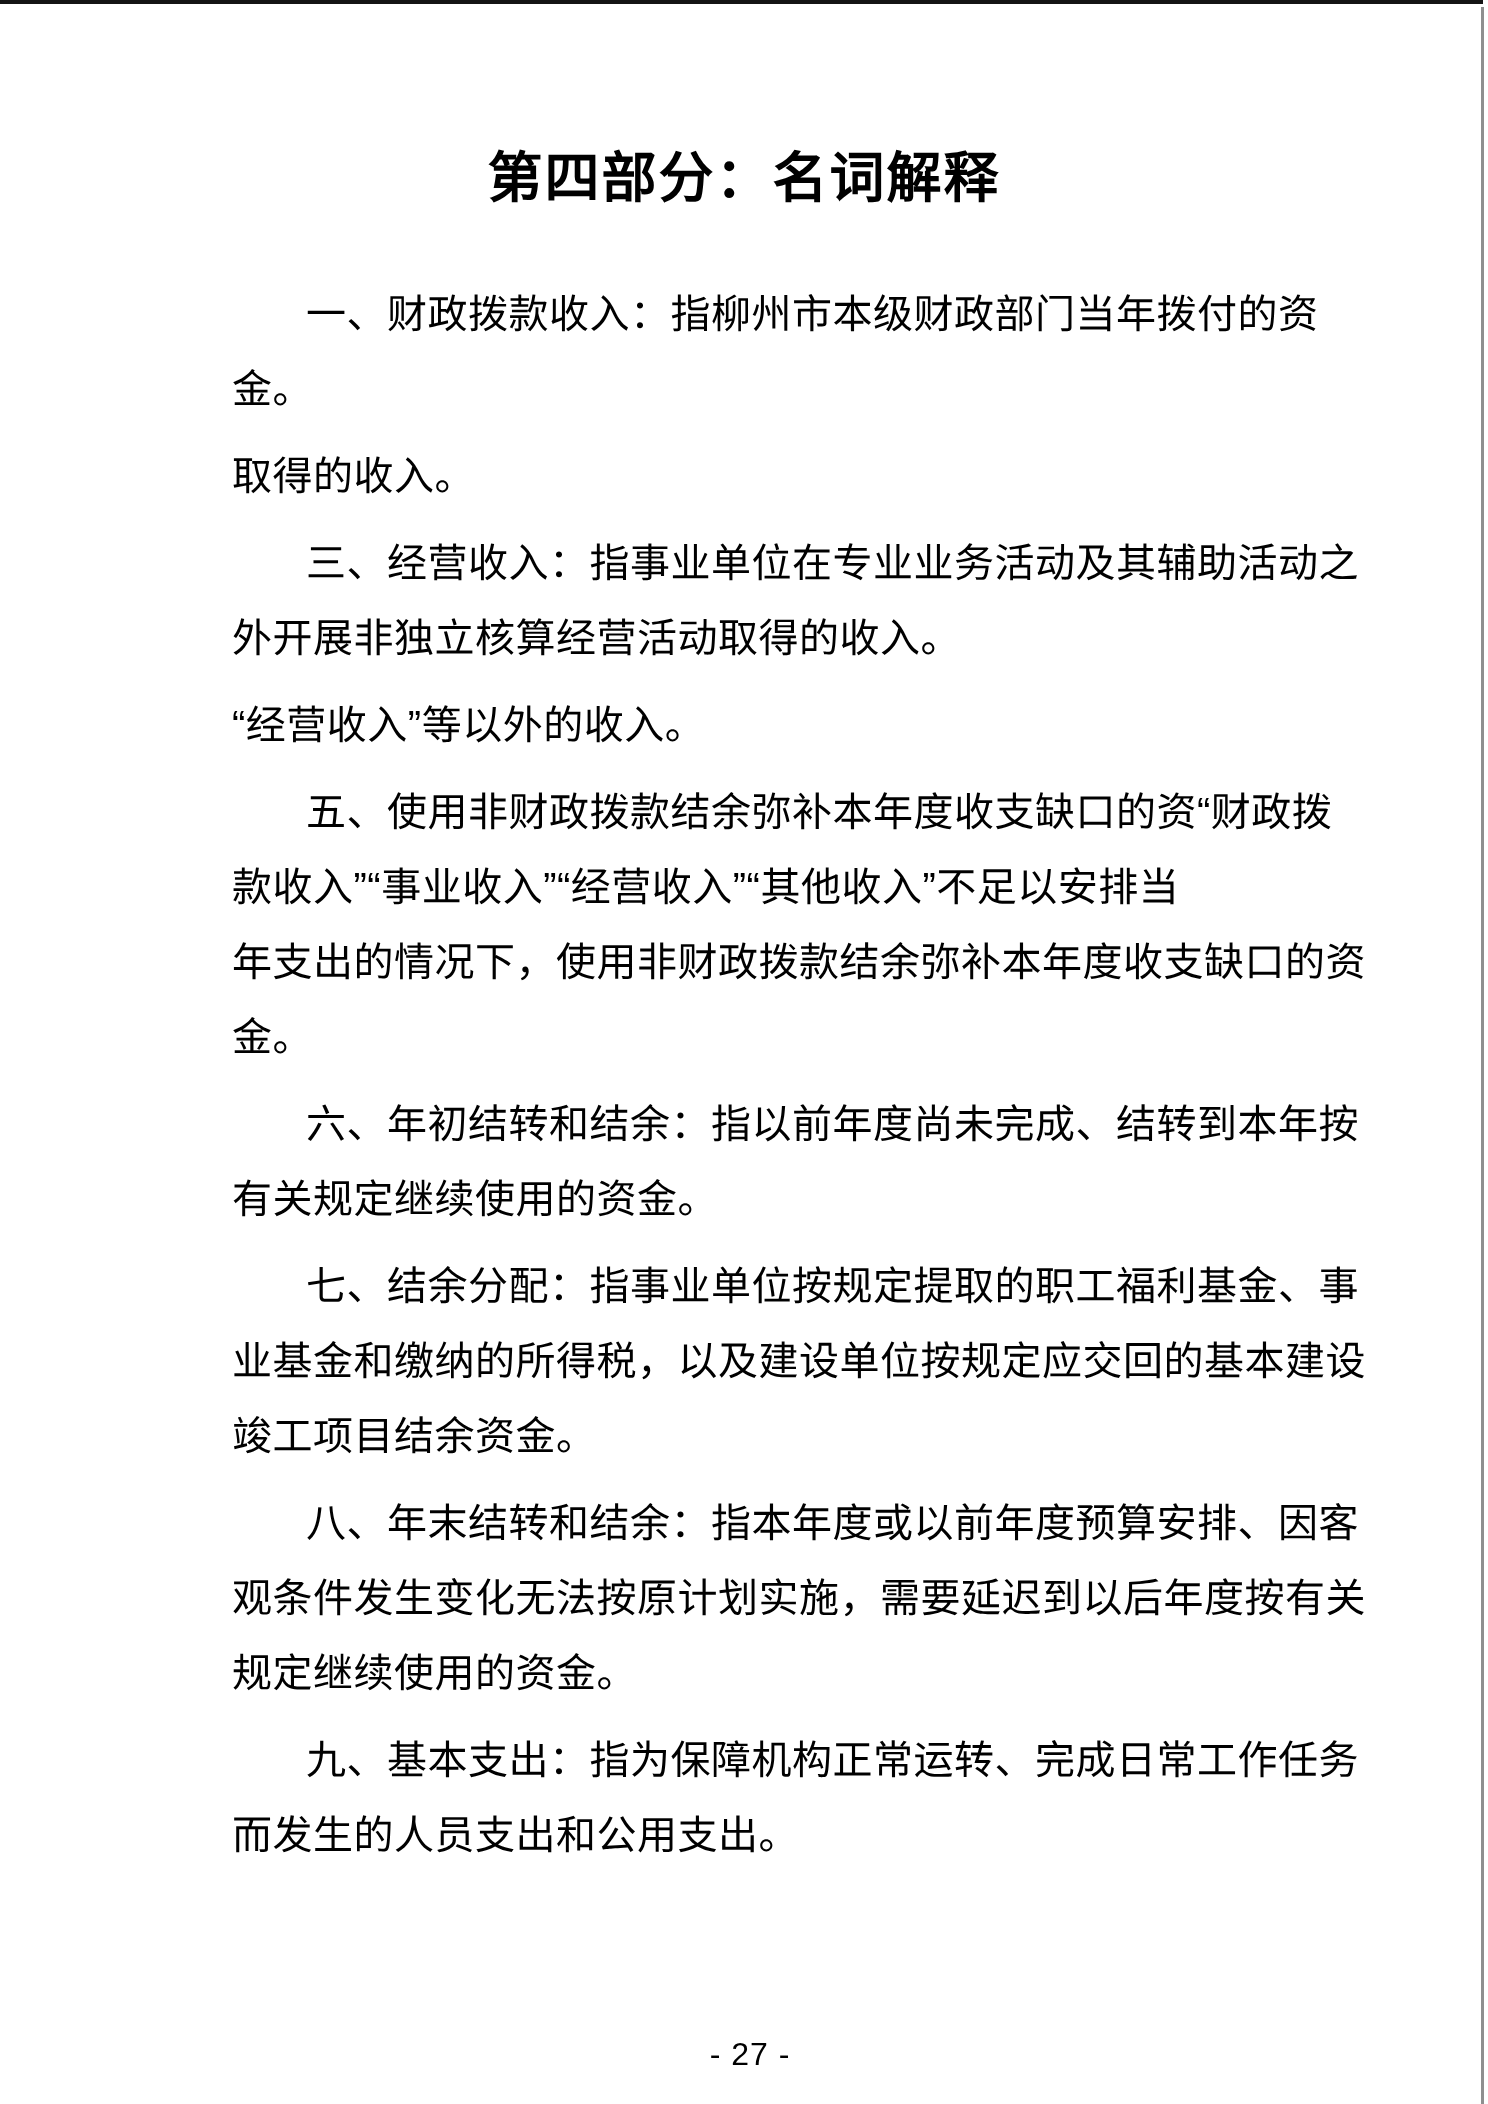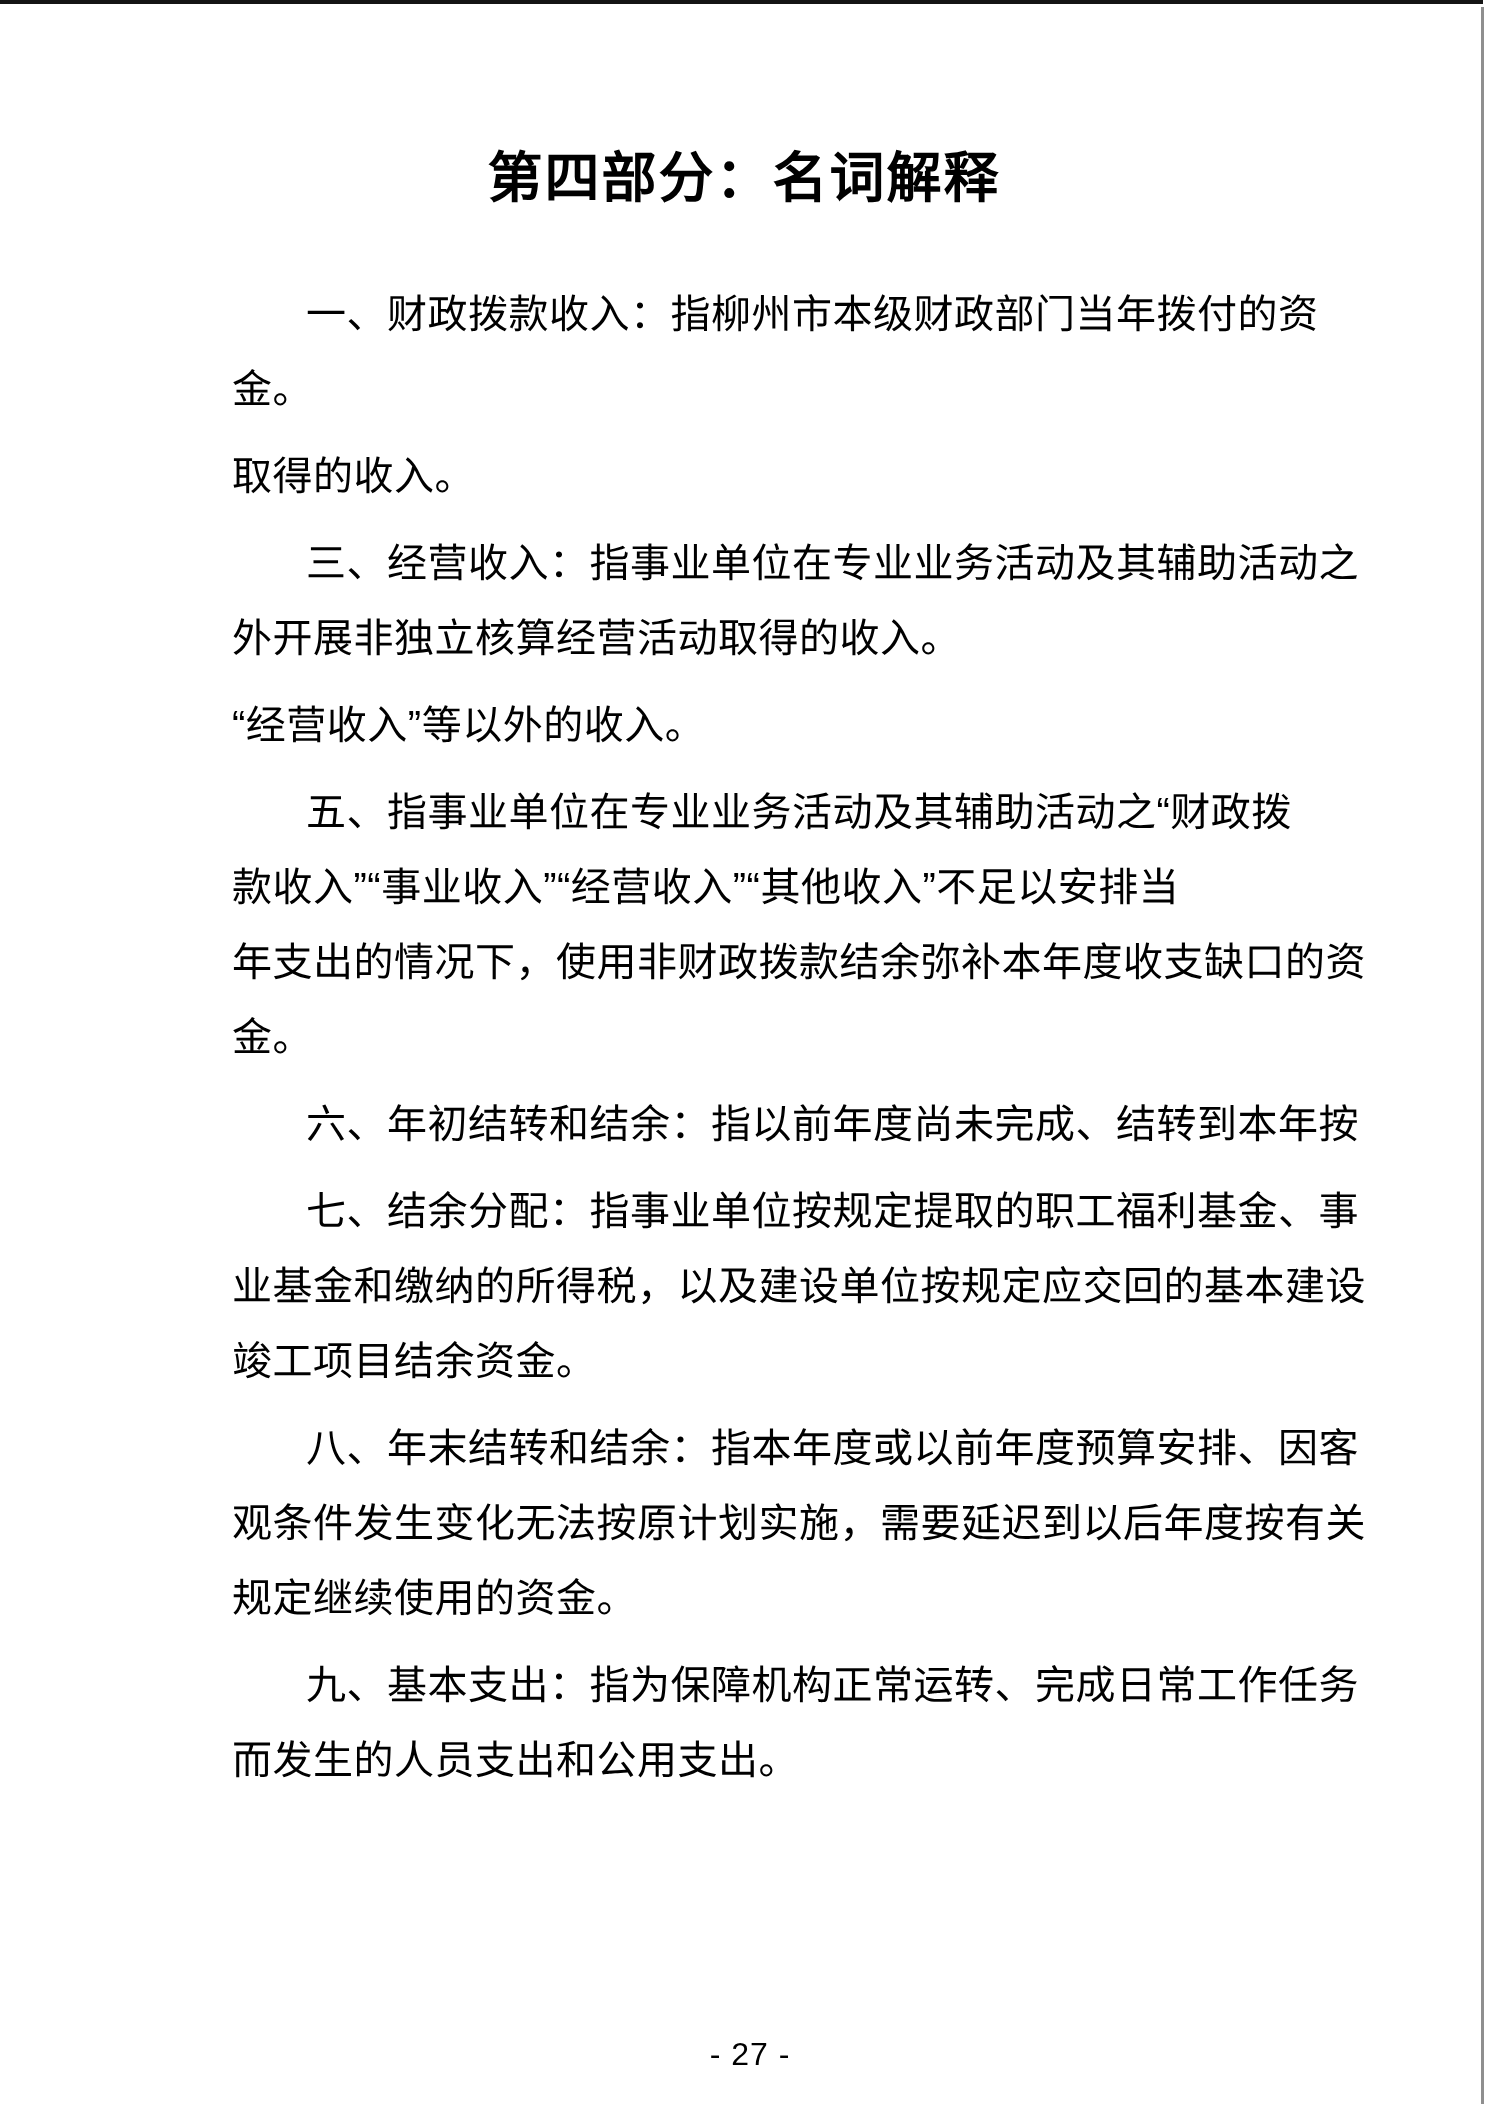--- a/index.html
+++ b/index.html
@@ -97,28 +97,29 @@
   <div class="para">
     <div class="line indent">三、经营收入：指事业单位在专业业务活动及其辅助活动之</div>
     <div class="line">外开展非独立核算经营活动取得的收入。</div>
   </div>
 
   <div class="para">
     <div class="line">“经营收入”等以外的收入。</div>
   </div>
 
   <div class="para">
-    <div class="line indent">五、指事业单位在专业业务活动及其辅助活动之“财政拨</div>
+    <div class="line indent">五、使用非财政拨款结余弥补本年度收支缺口的资“财政拨</div>
     <div class="line">款收入”“事业收入”“经营收入”“其他收入”不足以安排当</div>
     <div class="line">年支出的情况下，使用非财政拨款结余弥补本年度收支缺口的资</div>
     <div class="line">金。</div>
   </div>
 
   <div class="para">
     <div class="line indent">六、年初结转和结余：指以前年度尚未完成、结转到本年按</div>
+    <div class="line">有关规定继续使用的资金。</div>
   </div>
 
   <div class="para">
     <div class="line indent">七、结余分配：指事业单位按规定提取的职工福利基金、事</div>
     <div class="line">业基金和缴纳的所得税，以及建设单位按规定应交回的基本建设</div>
     <div class="line">竣工项目结余资金。</div>
   </div>
 
   <div class="para">
     <div class="line indent">八、年末结转和结余：指本年度或以前年度预算安排、因客</div>

